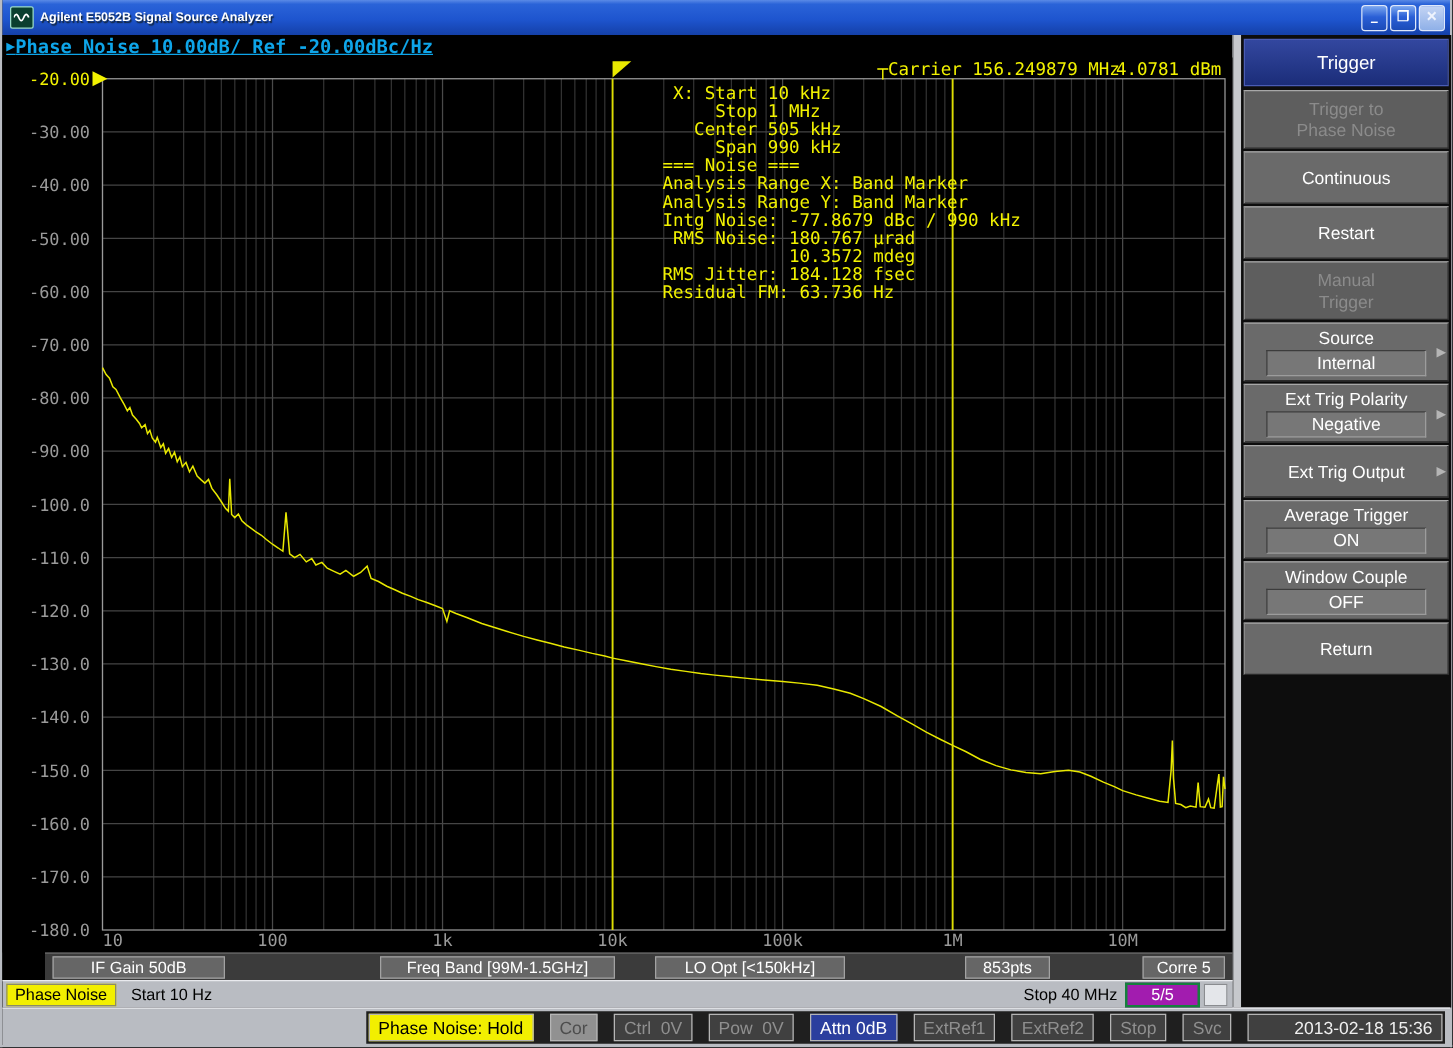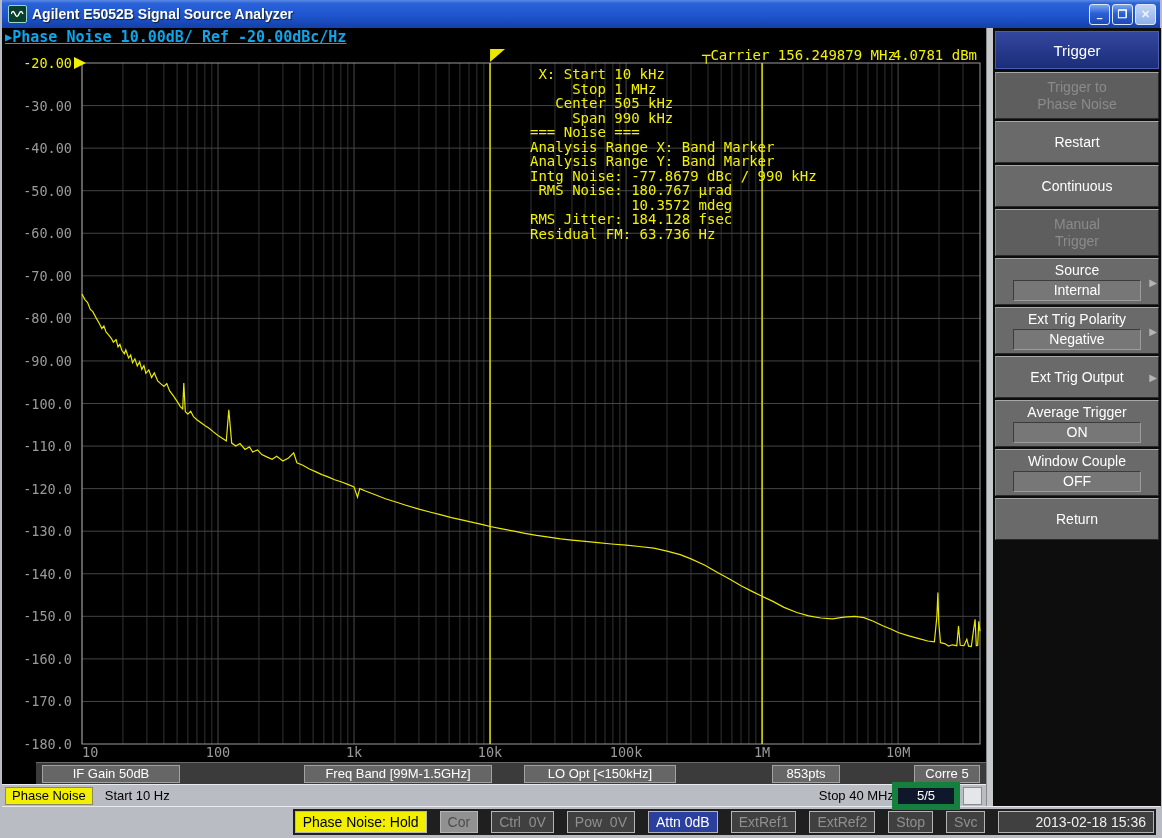--- a/index.html
+++ b/index.html
@@ -4,21 +4,21 @@
 <style>
   html,body{margin:0;padding:0;background:#000;}
   body{width:1162px;height:838px;overflow:hidden;font-family:"Liberation Sans",sans-serif;}
   .window{width:1162px;height:838px;box-sizing:border-box;border:2px solid #b9bcc2;border-top:none;
           display:flex;flex-direction:column;background:#0d0d0d;}
   
   .titlebar{height:28px;flex:0 0 28px;display:flex;align-items:center;padding:0 4px;
             background:linear-gradient(180deg,#5a8ae6 0%,#2a63d8 12%,#1e55cf 55%,#1440a8 100%);}
   .appicon{width:17px;height:16px;margin:0 5px 0 2px;border:1px solid #9adbc8;border-radius:2px;
            background:#0a3f2f;display:flex;align-items:center;justify-content:center;}
-  .titletext{color:#fff;font-weight:bold;font-size:14px;text-shadow:1px 1px 1px #123;flex:1;}
+  .titletext{color:#fff;font-weight:bold;font-size:10px;text-shadow:1px 1px 1px #123;flex:1;}
   .winbtns{display:flex;gap:2px;}
   .wb{width:21px;height:21px;box-sizing:border-box;border:1px solid #dfe8fb;border-radius:3px;
       background:linear-gradient(#7aa7f0,#2a5fd6 45%,#1c4bb8);color:#fff;
       font:bold 11px/18px "Liberation Sans",sans-serif;text-align:center;}
   .wb.close{background:linear-gradient(#c3d4f4,#8fb0e8);color:#eef3fd;}
   
   .main{flex:1;display:flex;background:#000;}
   .display{width:984px;flex:0 0 984px;display:flex;flex-direction:column;background:#000;}
   .trace-header{height:18px;flex:0 0 18px;padding-left:3px;color:#0ea5e9;
                 font:bold 15px/18px "DejaVu Sans Mono",monospace;white-space:pre;text-decoration:underline;}
@@ -27,22 +27,22 @@
   .plot-wrap svg{display:block;}
   .context-bar{height:22px;flex:0 0 22px;background:#3b3b3b;border-top:1px solid #6a6a6a;position:relative;box-sizing:border-box;margin-left:34px;}
   .cbox{position:absolute;top:2px;height:16px;line-height:16px;background:#666;border:1px solid #a2a2a2;
         color:#fff;font-size:13px;text-align:center;white-space:pre;}
   
   .status-bar{height:22px;flex:0 0 22px;background:#b9bcc2;border-top:1px solid #e9eaee;
               display:flex;align-items:center;font-size:13px;color:#000;position:relative;box-sizing:border-box;}
   .mode-badge{background:#f2ef00;border:1px solid #8a8a6a;padding:0 6px;margin-left:3px;height:16px;line-height:16px;}
   .start-text{margin-left:12px;}
   .stop-text{position:absolute;right:92px;margin-left:48px;}
-  .avg-badge{position:absolute;right:26px;width:56px;text-align:center;background:#0f172a;color:#fff;
-             height:16px;line-height:16px;border:6px solid #15803d;}
+  .avg-badge{position:absolute;right:26px;width:56px;text-align:center;background:#a21caf;color:#fff;
+             height:16px;line-height:16px;border:2px solid #15803d;}
   .resize-box{position:absolute;right:4px;width:17px;height:16px;background:#e4e6ea;border:1px solid #8a8c90;}
   
   .divider{width:6px;flex:0 0 6px;background:#c6c8cc;border-left:1px solid #88898c;}
   .sidebar{width:168px;flex:0 0 168px;background:#0d0d0d;display:flex;flex-direction:column;}
   .menu-title{height:36px;flex:0 0 36px;margin:3px 2px 2px 2px;background:linear-gradient(#33479f,#1b2d79);
               border:1px solid #4a5cb4;color:#fff;font-size:15px;display:flex;align-items:center;justify-content:center;}
   .softkeys{display:flex;flex-direction:column;}
   .sk{position:relative;margin:1px 2px;height:42px;box-sizing:border-box;background:#6a6a6a;
       border:1px solid;border-color:#a8a8a8 #2a2a2a #2a2a2a #8a8a8a;color:#fff;font-size:14px;
       display:flex;flex-direction:column;align-items:center;justify-content:center;}
@@ -229,24 +229,24 @@
     <div class="divider"></div>
 
     <div class="sidebar">
       <div class="menu-title">Trigger</div>
       <div class="softkeys" id="softkeys">
           <div class="sk disabled tall">
             <div class="sk-label">Trigger to
 Phase Noise</div>
           </div>
           <div class="sk normal">
+            <div class="sk-label">Continuous</div>
+          </div>
+          <div class="sk normal">
             <div class="sk-label">Restart</div>
-          </div>
-          <div class="sk normal">
-            <div class="sk-label">Continuous</div>
           </div>
           <div class="sk disabled tall">
             <div class="sk-label">Manual
 Trigger</div>
           </div>
           <div class="sk normal tall">
             <div class="sk-label">Source</div>
             <div class="sk-value">Internal</div>
             <span class="sk-arrow">▶</span>
           </div>

